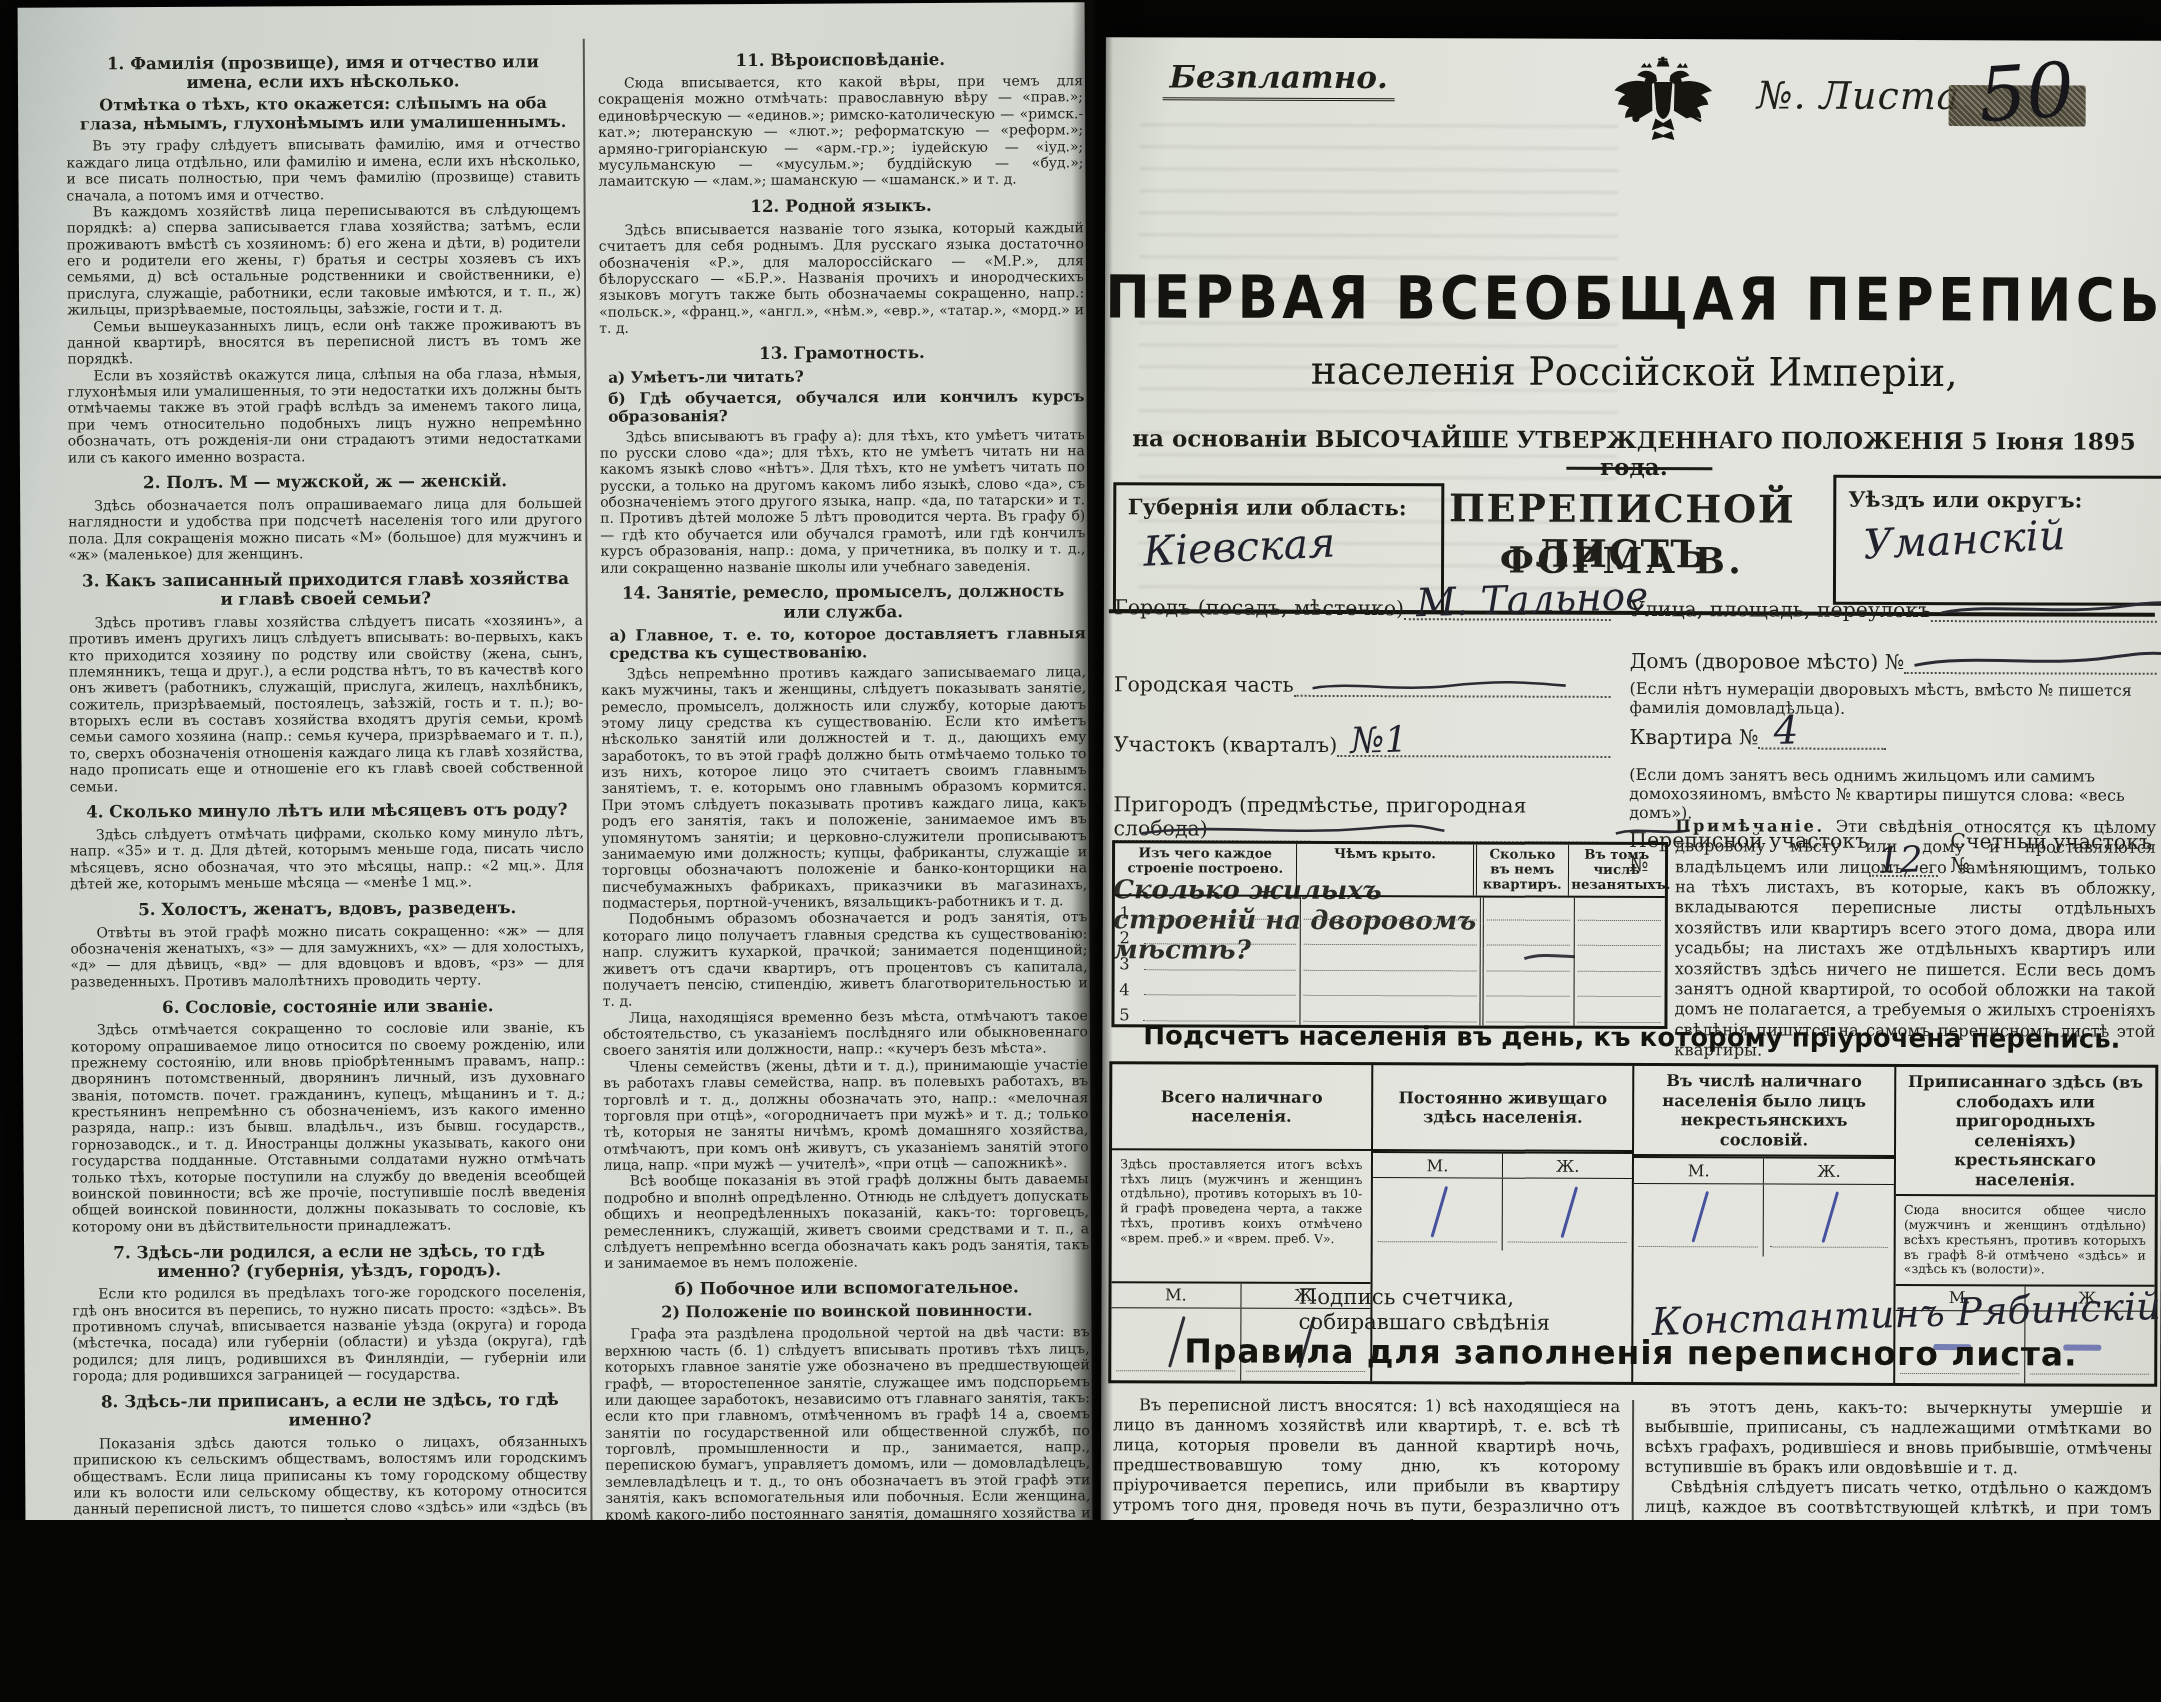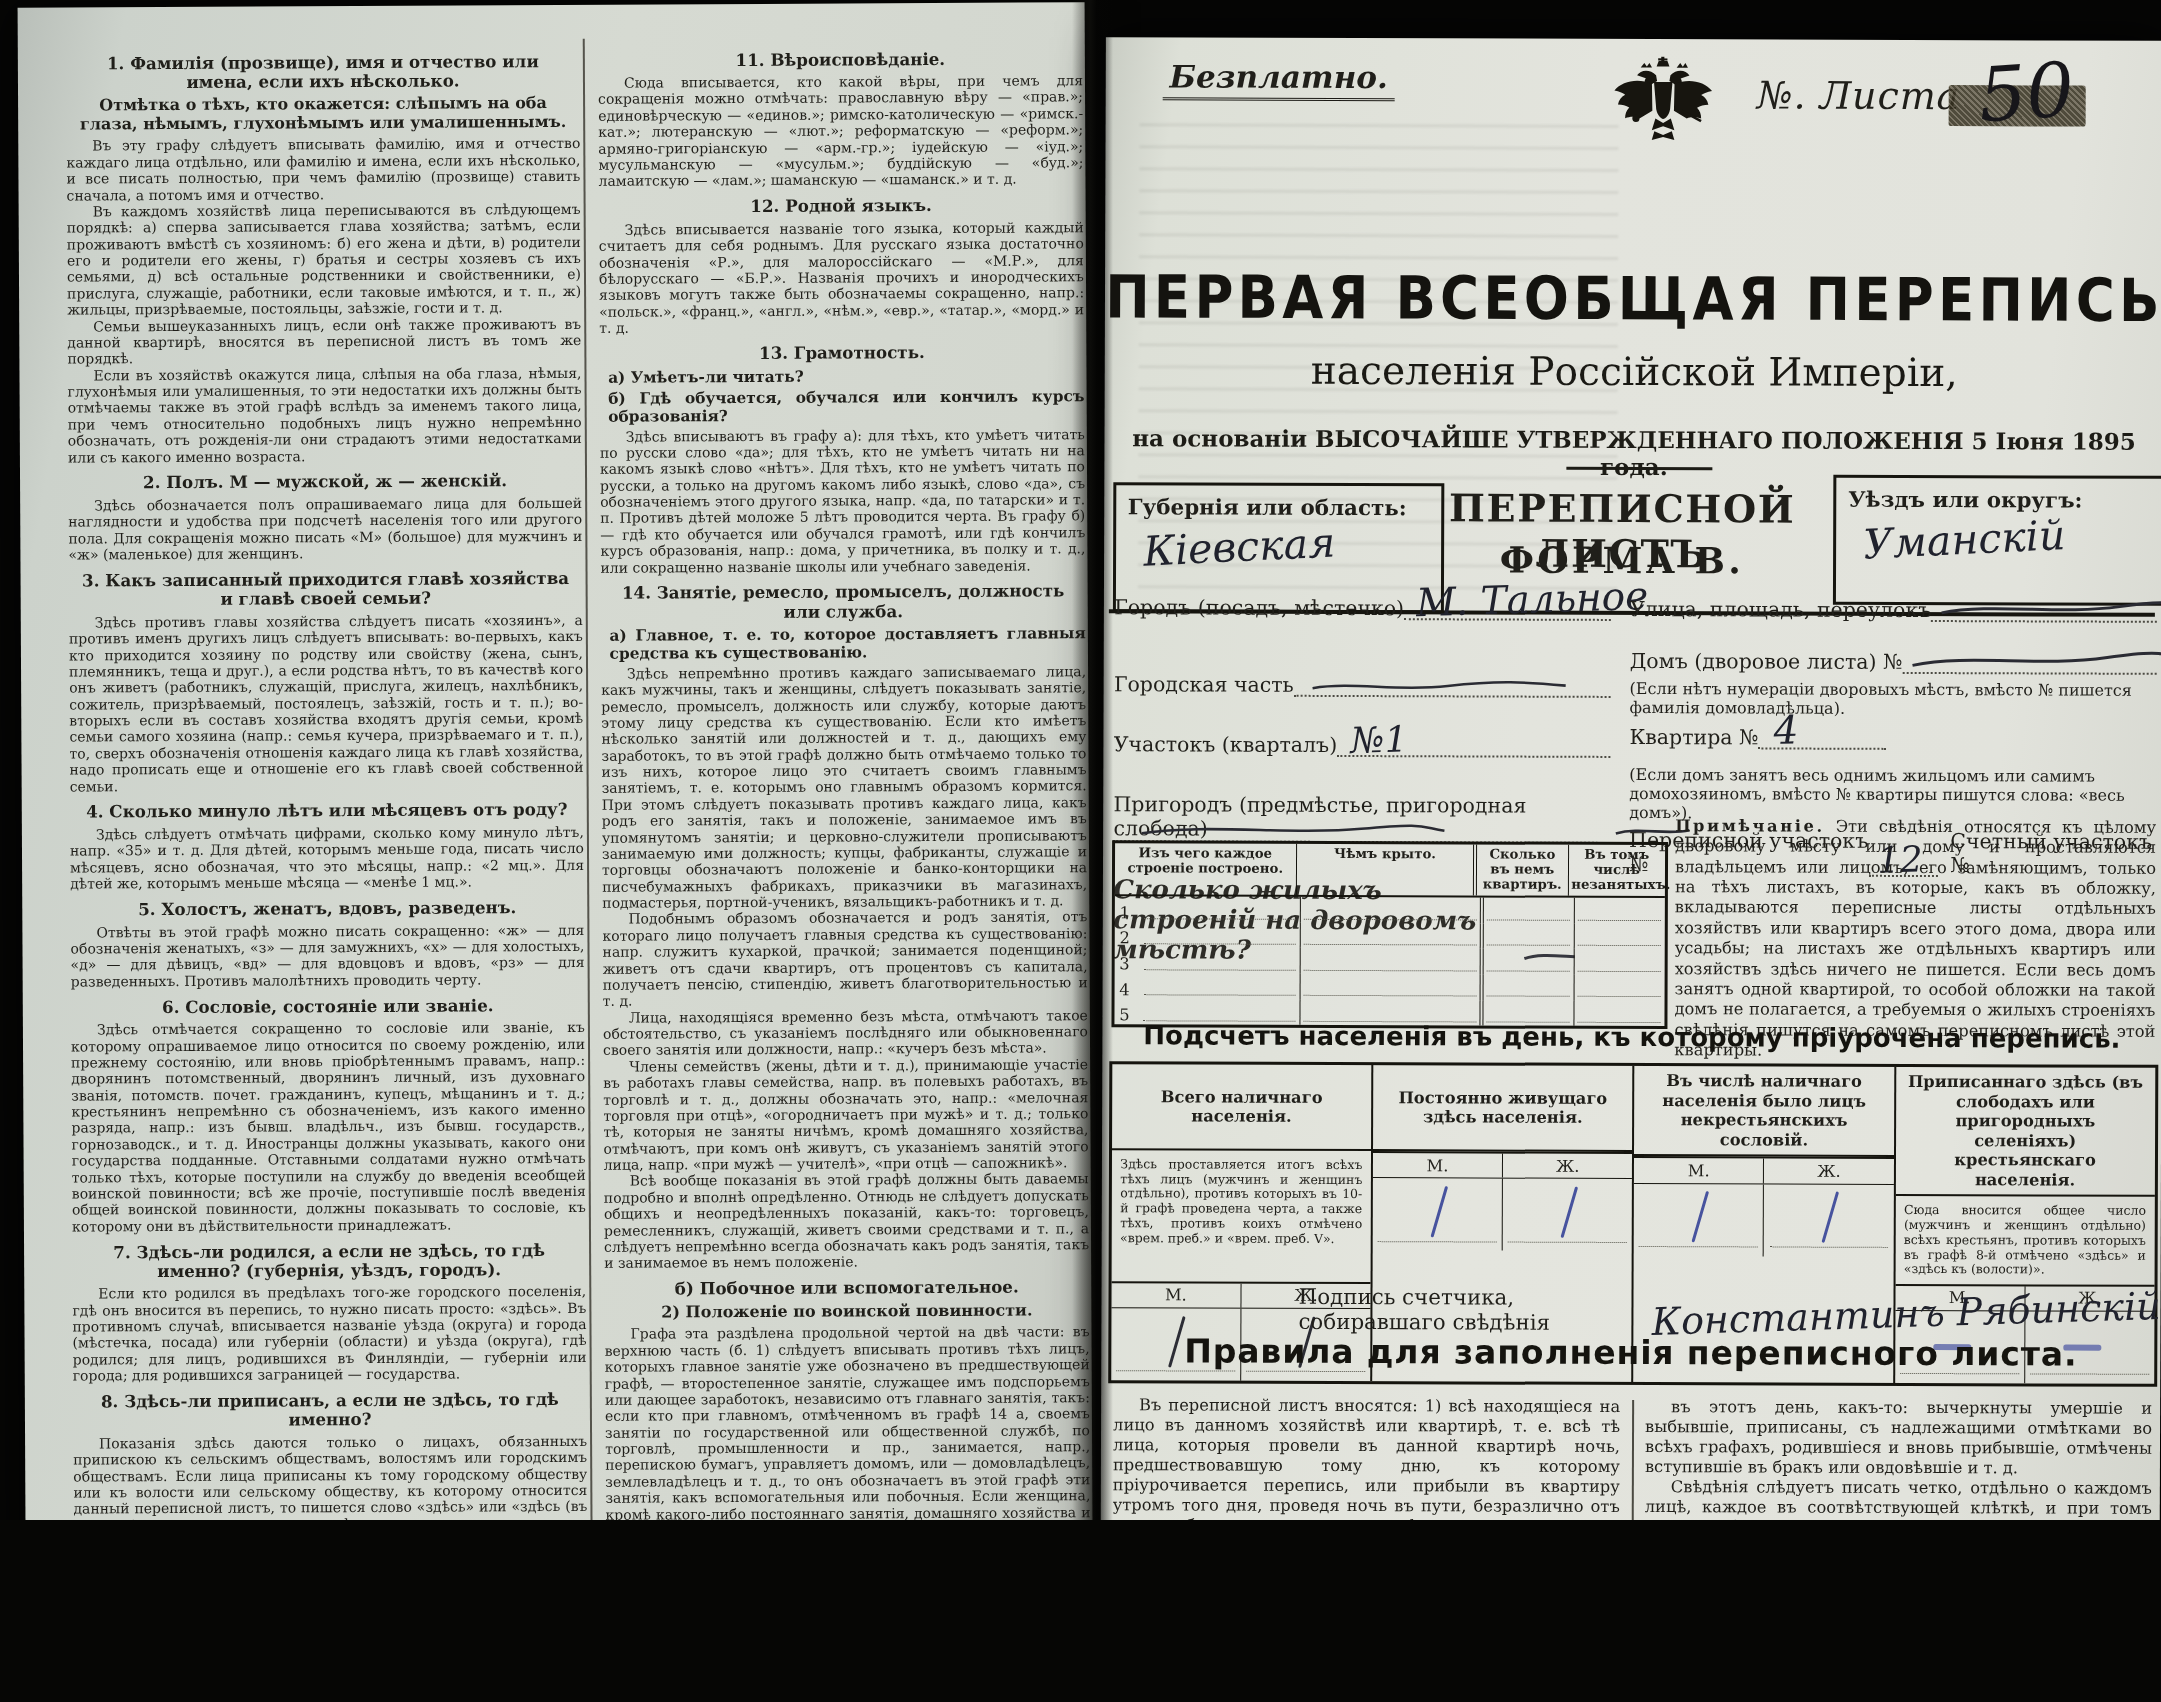--- a/index.html
+++ b/index.html
@@ -284,21 +284,21 @@
 
     <div class="frow" style="left:526px;top:558px;width:527px;">
       <span class="flabel">Улица, площадь, переулокъ</span>
       <span class="dotline" style="flex:1;height:6.8px;position:relative;">
         <svg class="squig" style="position:absolute;left:8.6px;bottom:1.7px;" width="257" height="19" viewBox="0 0 300 22">
             <path d="M2 16 C 60 4, 140 18, 210 8 S 280 6, 298 12" stroke="#2a2b33" stroke-width="3.5" fill="none"></path>
           </svg>
       </span>
     </div>
     <div class="frow" style="left:526px;top:610px;width:527px;">
-      <span class="flabel">Домъ (дворовое листа) №</span>
+      <span class="flabel">Домъ (дворовое мѣсто) №</span>
       <span class="dotline" style="flex:1;height:6.8px;position:relative;">
         <svg class="squig" style="position:absolute;left:8.6px;bottom:1.7px;" width="265" height="20.5" viewBox="0 0 310 24">
             <path d="M2 18 C 70 4, 150 20, 230 8 S 300 8, 308 12" stroke="#2a2b33" stroke-width="3.5" fill="none"></path>
           </svg>
       </span>
     </div>
     <div class="rp fnote" style="left:526px;top:640px;width:527px;">(Если нѣтъ нумераціи дворовыхъ мѣстъ, вмѣсто № пишется фамилія домовладѣльца).</div>
     <div class="frow" style="left:526px;top:686px;width:257px;">
       <span class="flabel">Квартира №</span>
       <span class="dotline" style="flex:1;height:6.8px;position:relative;">

